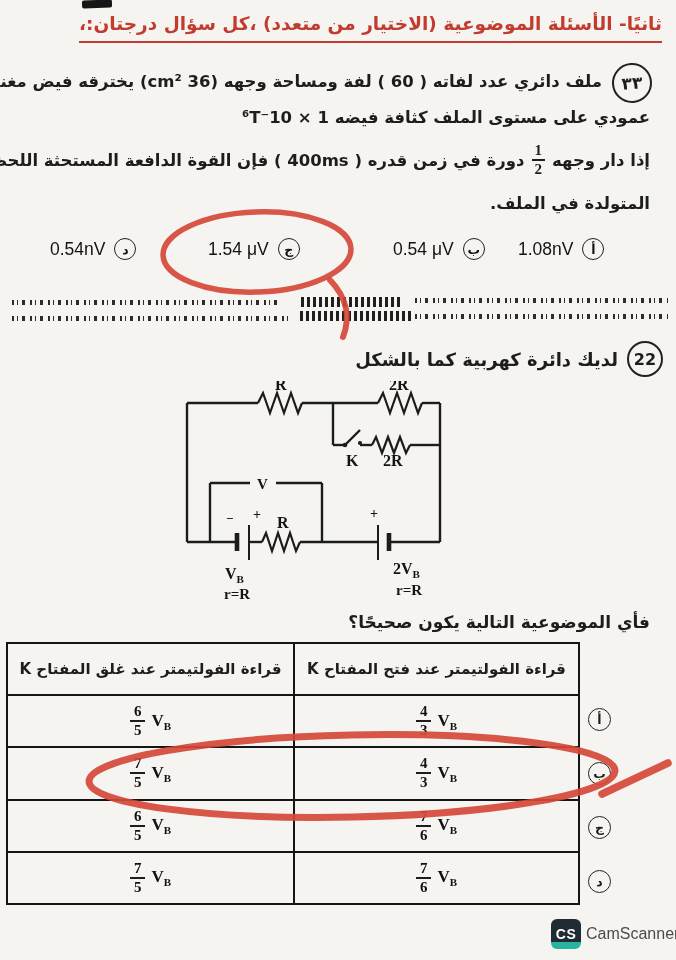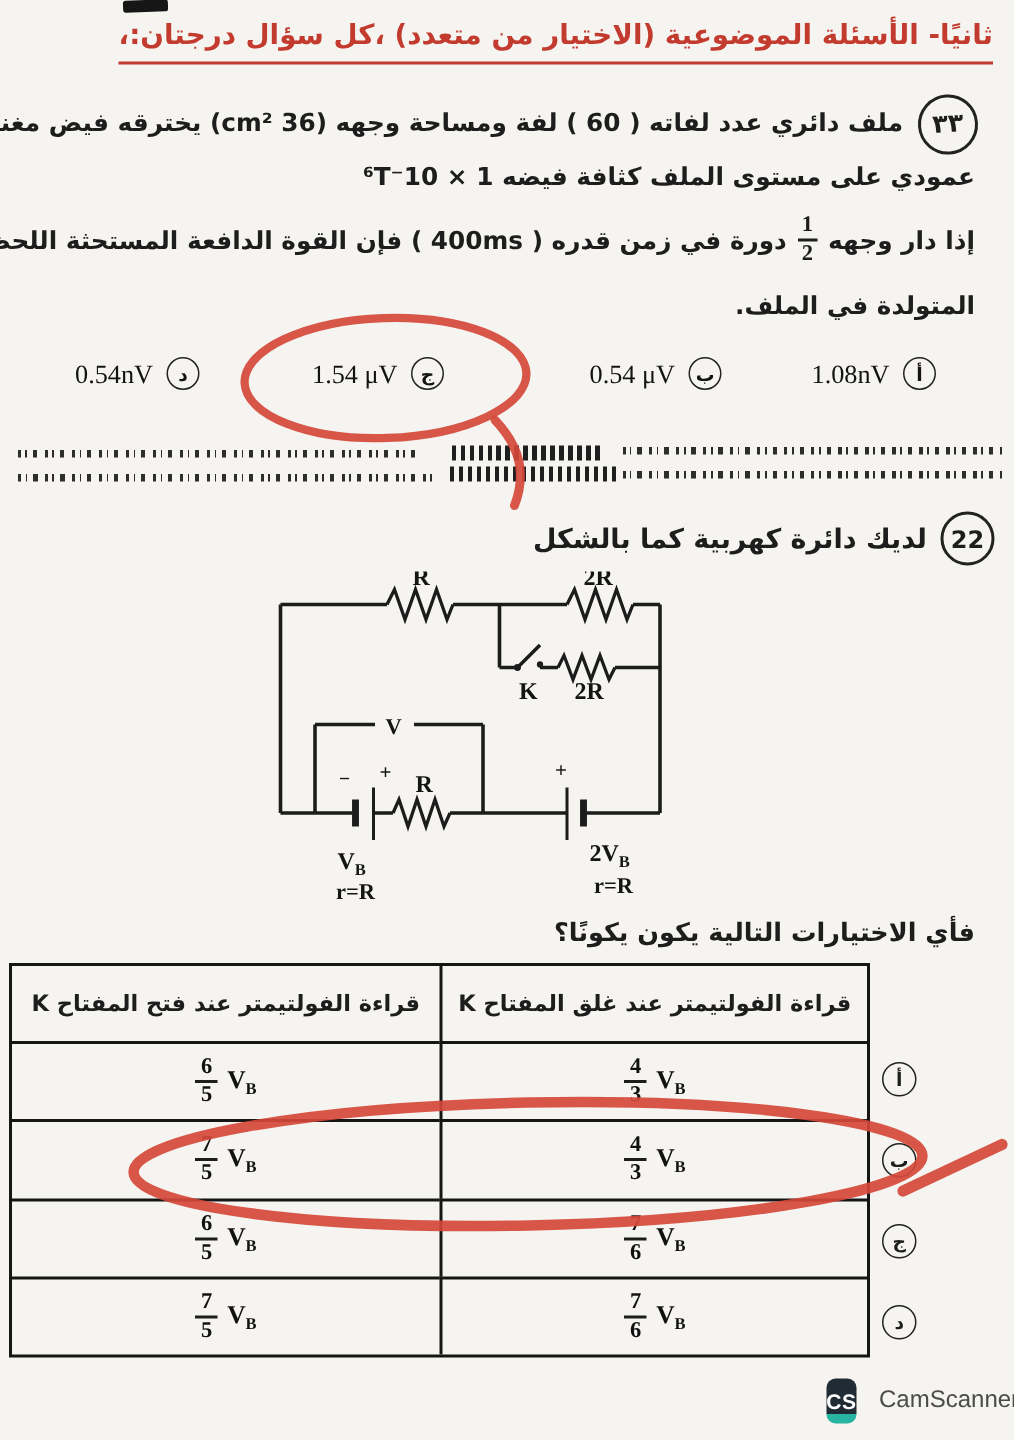--- a/index.html
+++ b/index.html
@@ -47,31 +47,31 @@
   .l3{top:143px;right:26px;display:flex;flex-direction:row;align-items:center;gap:7px;}
   .l4{top:194px;right:26px;}
 
   .frac{display:inline-flex;flex-direction:column;align-items:center;line-height:1;vertical-align:middle;font-family:"Liberation Serif","DejaVu Serif",serif;}
   .frac .bar{height:2px;background:var(--ink);align-self:stretch;margin:1px 0;}
   .frac-inline{font-size:15px;font-weight:700;}
   .frac-inline span{padding:0 3px;}
 
   
   .opt{display:flex;align-items:center;gap:9px;font-size:17.5px;color:#131313;top:238px;font-weight:400;}
-  .opt .val{font-family:Liberation Serif, serif;}
+  .opt .val{font-family:Liberation Sans, sans-serif;}
   .lcircle{
     width:22px;height:22px;border:1.7px solid #222;border-radius:50%;
     display:flex;align-items:center;justify-content:center;
     font-size:12.5px;font-weight:700;font-family:"DejaVu Sans",sans-serif;
     flex:0 0 auto;
   }
   .opt-d{left:50px;}
   .opt-j{left:208px;}
   .opt-b{left:360px;margin-left:33px;}
-  .opt-a{left:518px;margin-left:23px;}
+  .opt-a{left:518px;}
 
   
   .scrib{position:absolute;height:5px;
     background:repeating-linear-gradient(90deg,#2d2d2d 0 2px,transparent 2px 5px,#2d2d2d 5px 6px,transparent 6px 10px,#2d2d2d 10px 13px,transparent 13px 18px);}
   .scrib-dense{position:absolute;height:10px;
     background:repeating-linear-gradient(90deg,#1f1f1f 0 3px,transparent 3px 6px);}
 
   
   .q34prompt{top:349px;right:58px;font-size:18px;}
   .q34question{top:612px;right:26px;font-size:17px;}
@@ -98,21 +98,21 @@
   .cellv .frac{font-size:15px;}
   .cellv .frac span{padding:0 4px;}
   .vb-sub{font-size:11px;vertical-align:-4px;}
   .rowletter{position:absolute;left:588px;width:23px;height:23px;}
 
   
   .marker-svg{left:0;top:0;pointer-events:none;z-index:6;}
 
   
   .cs-logo{
-    left:551px;top:919px;width:20px;height:30px;
+    left:551px;top:919px;width:30px;height:30px;
     background:linear-gradient(180deg,#212b34 0 78%,#27b5a2 78% 100%);
     border-radius:6px;
     display:flex;align-items:center;justify-content:center;
     color:#fff;font-weight:700;font-size:14px;letter-spacing:0.5px;
     font-family:"Liberation Sans",sans-serif;
   }
   .cs-brand{left:586px;top:925px;font-family:Liberation Sans, sans-serif;font-size:16px;color:#4b4b4b;}
 </style>
 </head>
 <body>
@@ -209,25 +209,25 @@
   <text x="127" y="147" font-size="16"><tspan>R</tspan></text>
   <text x="76" y="142" font-size="13"><tspan>−</tspan></text>
   <text x="103" y="138" font-size="14"><tspan>+</tspan></text>
   <text x="75" y="198" font-size="16"><tspan>V</tspan><tspan font-size="11" dy="4">B</tspan></text>
   <text x="74" y="218" font-size="15"><tspan>r=R</tspan></text>
   <text x="220" y="137" font-size="14"><tspan>+</tspan></text>
   <text x="243" y="193" font-size="16"><tspan>2V</tspan><tspan font-size="11" dy="4">B</tspan></text>
   <text x="246" y="214" font-size="15"><tspan>r=R</tspan></text>
 </svg>
 
-<div class="abs ar q34question">فأي الاختيارات التالية يكون يكونًا؟</div>
+<div class="abs ar q34question">فأي الموضوعية التالية يكون صحيحًا؟</div>
 
 <div class="abs qtable">
+  <div class="th">قراءة الفولتيمتر عند غلق المفتاح K</div>
   <div class="th">قراءة الفولتيمتر عند فتح المفتاح K</div>
-  <div class="th">قراءة الفولتيمتر عند غلق المفتاح K</div>
 
   <div class="cellv">
     <span class="frac">
         <span>6</span>
         <span class="bar"></span>
         <span>5</span>
       </span>
     <span><span>V</span><span class="vb-sub">B</span></span>
   </div>
   <div class="cellv">

